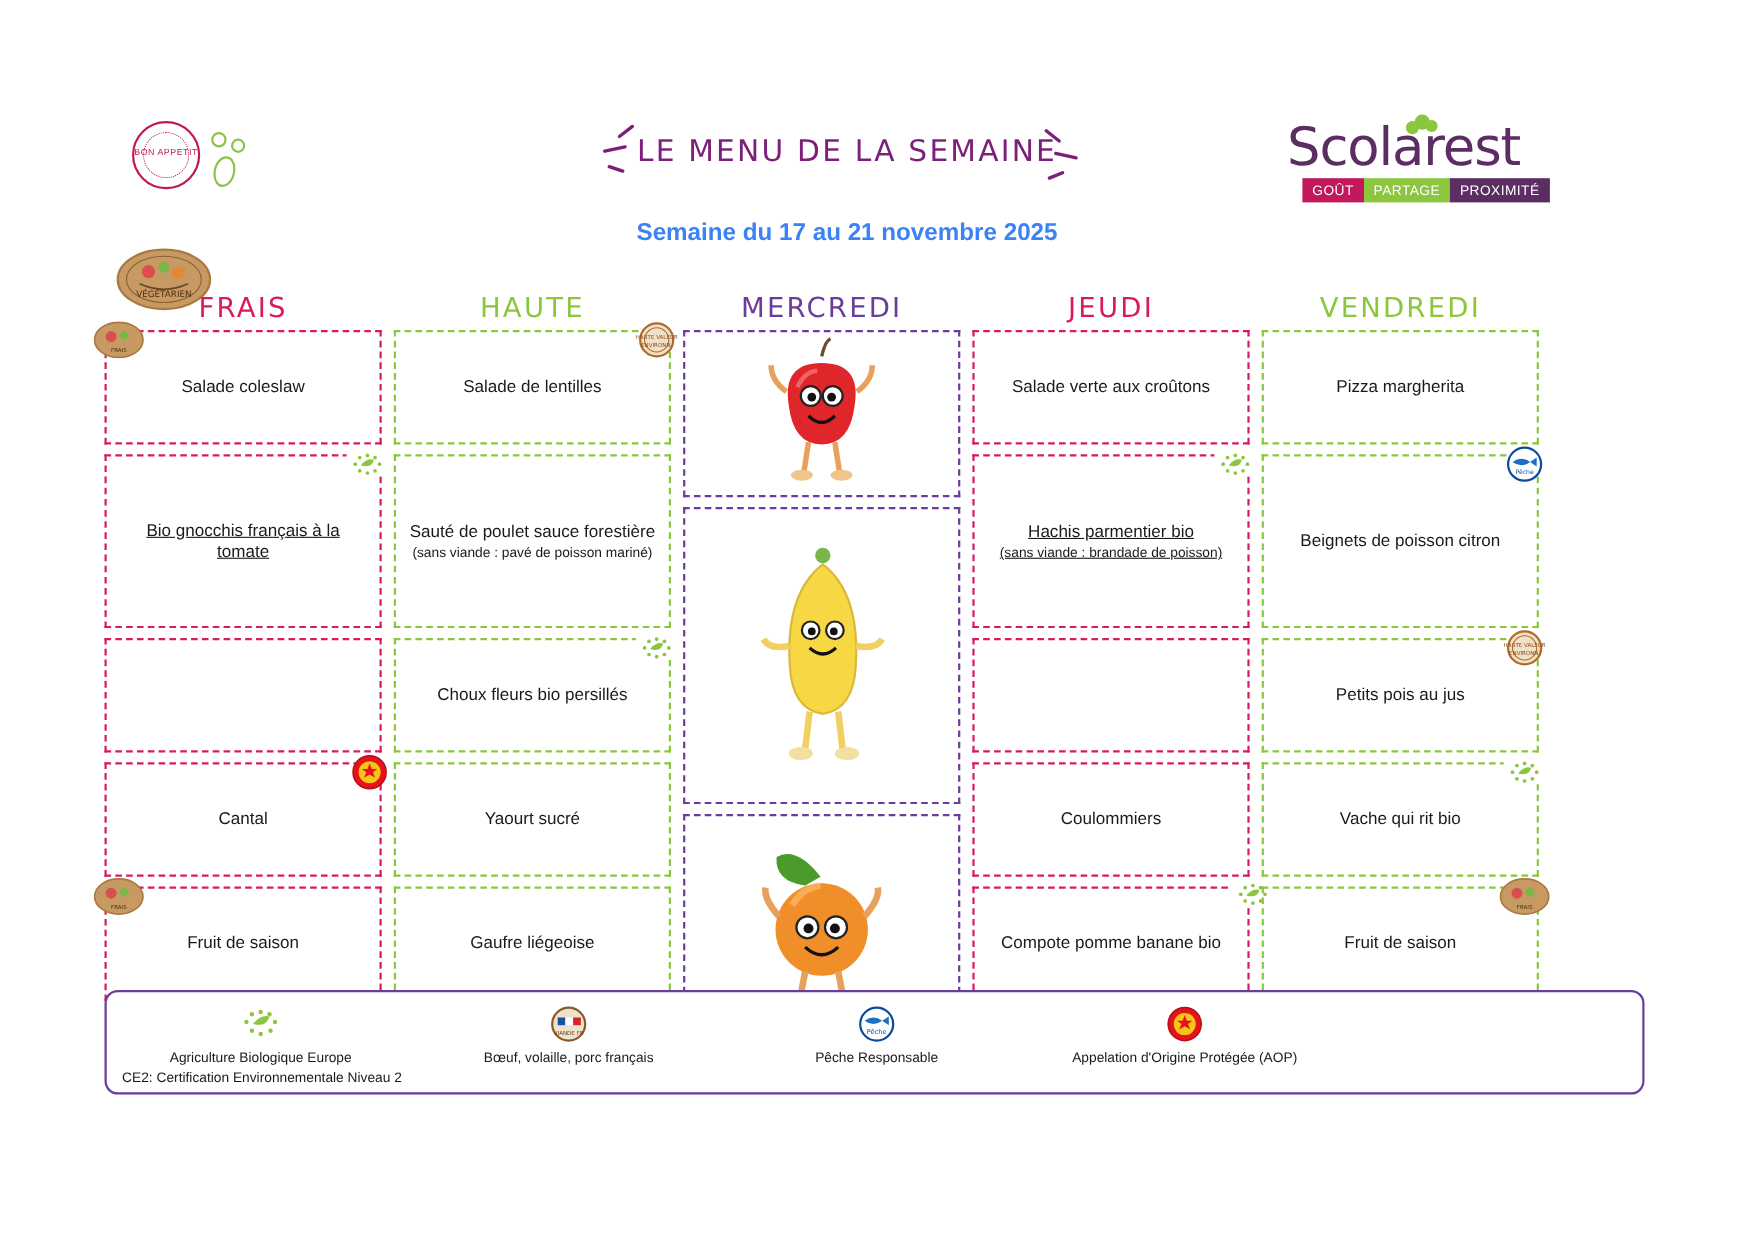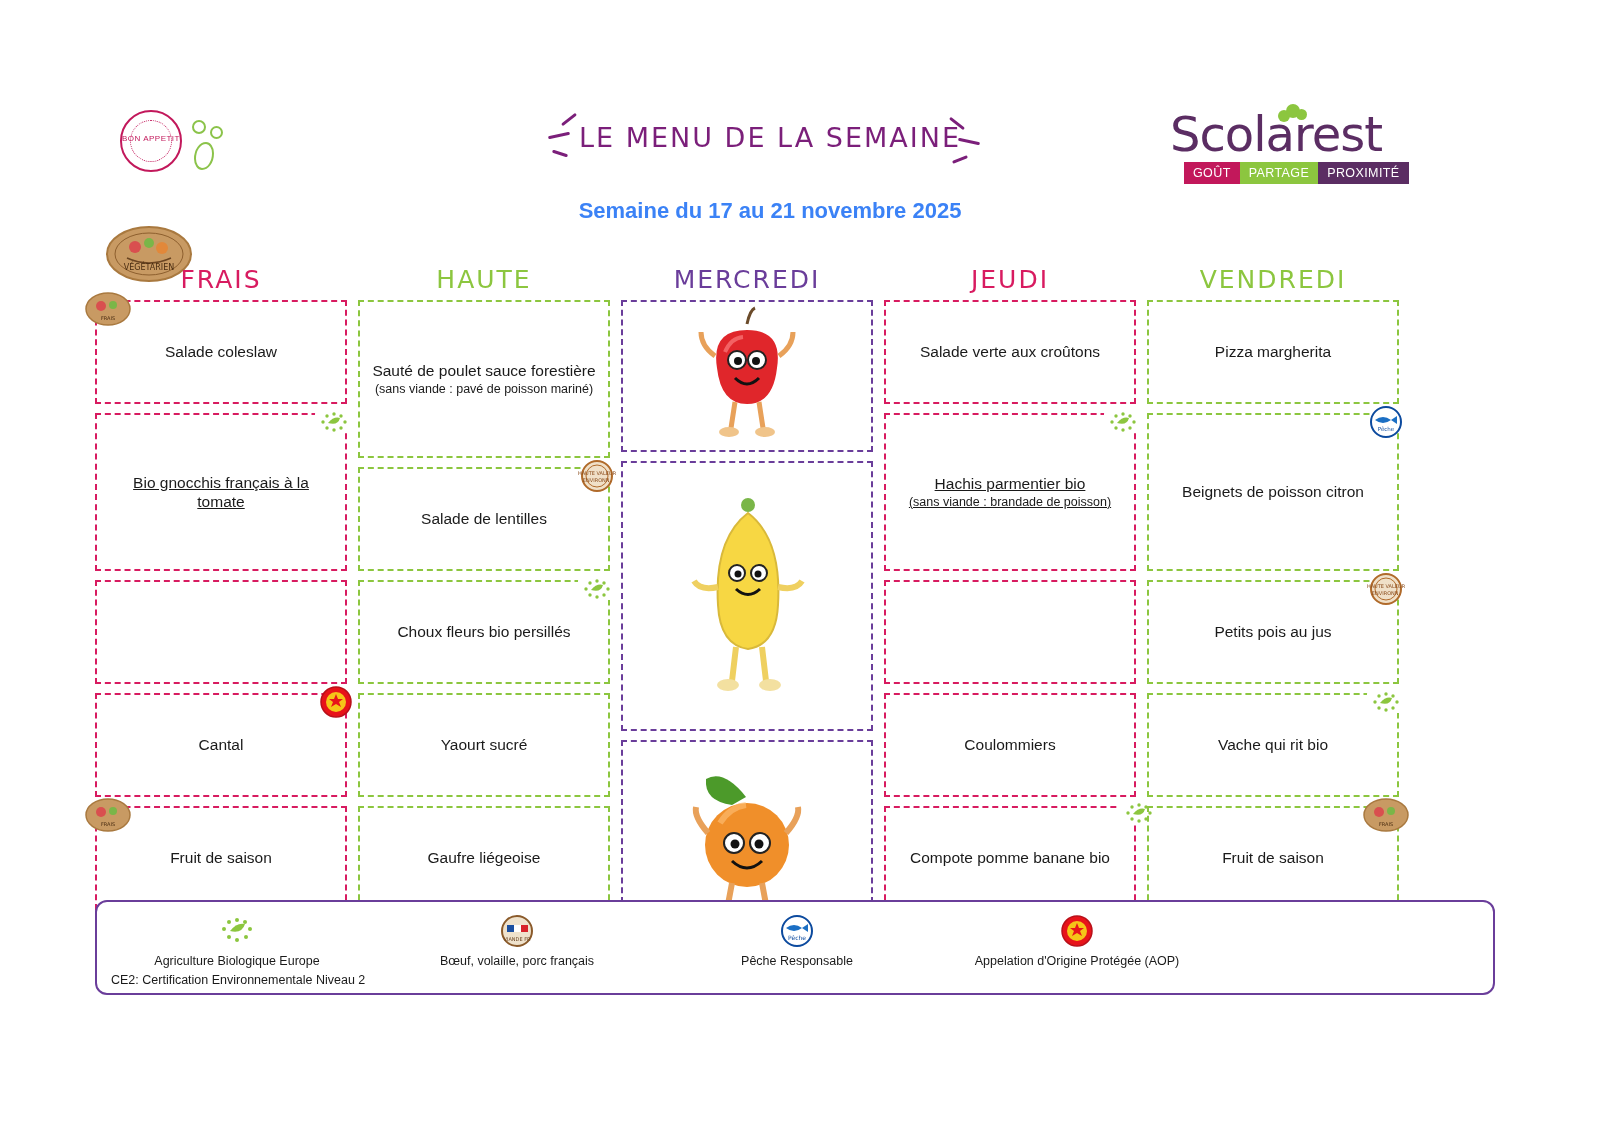--- a/index.html
+++ b/index.html
@@ -255,37 +255,37 @@
               </svg>
             </div>
             <span>Fruit de saison</span>
           </div>
         </div>
       </div>
 
       <div class="daycol">
         <div class="dayname c-green">HAUTE</div>
         <div class="cellcol">
+          <div class="cell b-green">
+            <div class="badge tr">
+              <svg width="46" height="34" viewBox="0 0 46 34">
+                <circle cx="23" cy="17" r="15" fill="#f0e0c8" stroke="#b06a2a" stroke-width="2"></circle>
+                <circle cx="23" cy="17" r="11" fill="none" stroke="#b06a2a" stroke-width="1"></circle>
+                <text x="23" y="16" font-size="5" text-anchor="middle" fill="#8a4b1a" font-family="DejaVu Sans">HAUTE VALEUR</text>
+                <text x="23" y="23" font-size="5" text-anchor="middle" fill="#8a4b1a" font-family="DejaVu Sans">ENVIRONN.</text>
+              </svg>
+            </div>
+            <span>Salade de lentilles</span>
+          </div>
+
           <div class="cell b-green tall">
             <div>
               <span>Sauté de poulet sauce forestière</span>
               <span class="sub">(sans viande : pavé de poisson mariné)</span>
             </div>
-          </div>
-
-          <div class="cell b-green">
-            <div class="badge tr">
-              <svg width="46" height="34" viewBox="0 0 46 34">
-                <circle cx="23" cy="17" r="15" fill="#f0e0c8" stroke="#b06a2a" stroke-width="2"></circle>
-                <circle cx="23" cy="17" r="11" fill="none" stroke="#b06a2a" stroke-width="1"></circle>
-                <text x="23" y="16" font-size="5" text-anchor="middle" fill="#8a4b1a" font-family="DejaVu Sans">HAUTE VALEUR</text>
-                <text x="23" y="23" font-size="5" text-anchor="middle" fill="#8a4b1a" font-family="DejaVu Sans">ENVIRONN.</text>
-              </svg>
-            </div>
-            <span>Salade de lentilles</span>
           </div>
 
           <div class="cell b-green">
             <div class="badge tr">
               <svg width="46" height="34" viewBox="0 0 46 34">
                 <rect x="4" y="6" width="38" height="22" rx="3" fill="#ffffff"></rect>
                 <g fill="#8cc63f">
                   <circle cx="23" cy="9" r="1.7"></circle>
                     <circle cx="30" cy="11" r="1.7"></circle>
                     <circle cx="34" cy="17" r="1.7"></circle>

